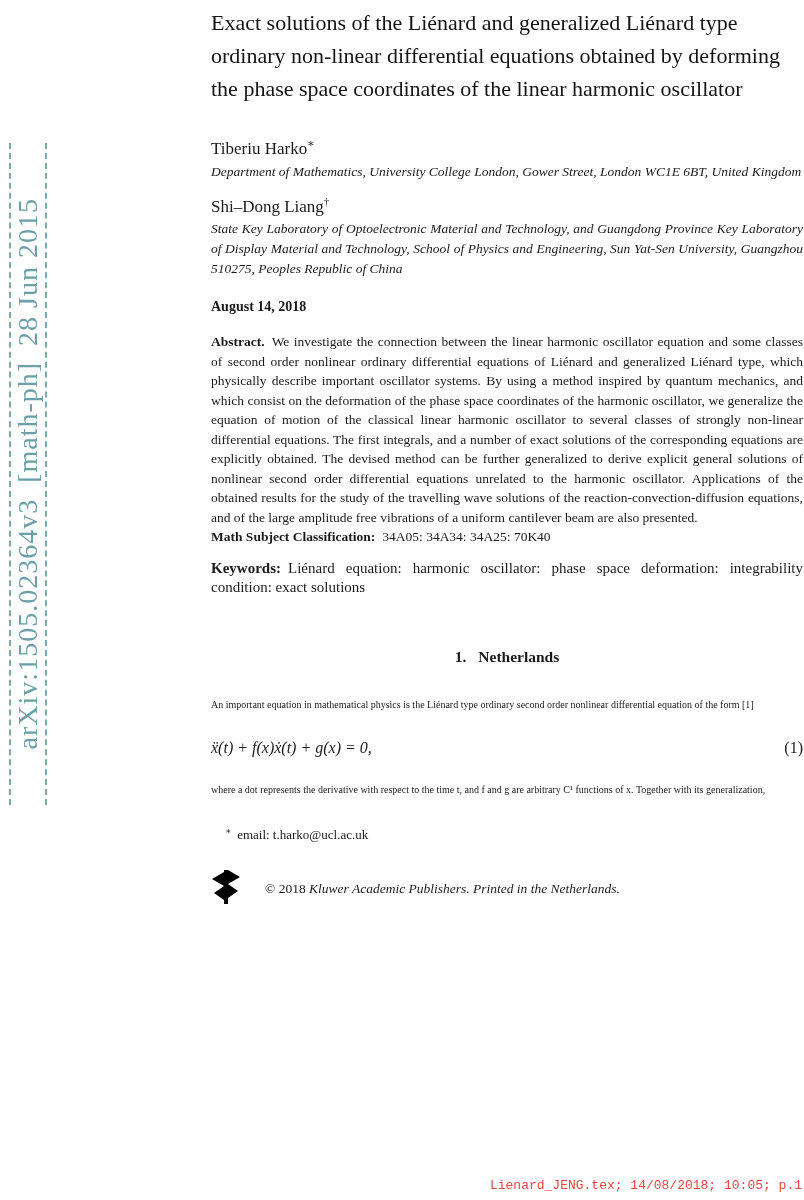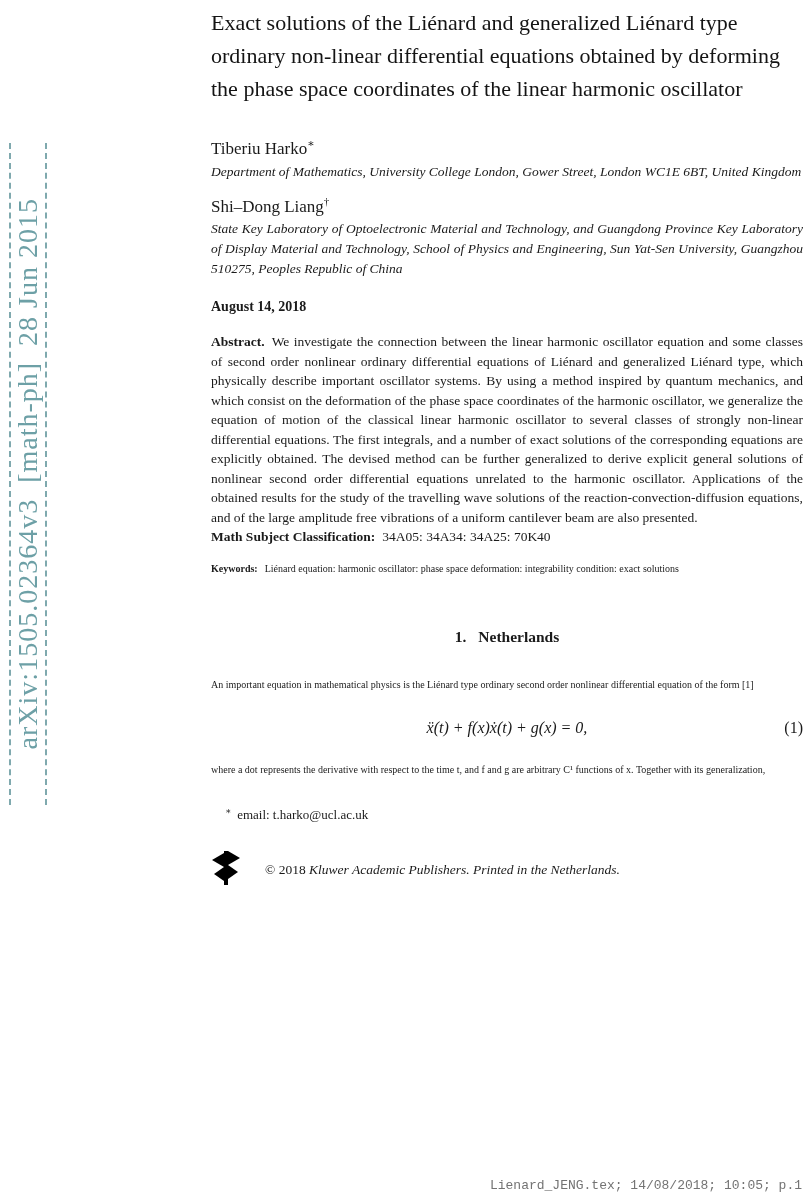--- a/index.html
+++ b/index.html
@@ -70,21 +70,21 @@
     text-align: justify;
   }
   .run-in-label { font-weight: bold; margin-right: 7px; }
   .msc {
     font-size: 13.5px;
     line-height: 19.5px;
     text-align: left;
   }
   .keywords {
     margin-top: 12px;
-    font-size: 10px;
+    font-size: 15px;
     line-height: 19.5px;
     text-align: justify;
   }
 
   .section-heading {
     margin-top: 50px;
     text-align: center;
     font-size: 15.5px;
     font-weight: bold;
   }
@@ -94,21 +94,20 @@
     margin-top: 24px;
     font-size: 10px;
     line-height: 30px;
     text-align: justify;
   }
   .body-par.tight { margin-top: 16px; }
 
   .equation {
     position: relative;
     margin-top: 16px;
-    text-align: center;
     font-size: 16px;
     line-height: 23px;
   }
   .eq-content { font-style: italic; }
   .eq-number {
     position: absolute;
     right: 0;
     top: 0;
     font-style: normal;
   }
@@ -130,21 +129,21 @@
   }
   .pub-logo { flex: 0 0 auto; }
   .pub-text .pub-italic { font-style: italic; }
 
   .footer {
     position: absolute;
     right: 2px;
     bottom: 7px;
     font-family: "Liberation Mono", "DejaVu Sans Mono", monospace;
     font-size: 13px;
-    color: #737373;
+    color: #ef4444;
   }
 </style>
 </head>
 <body>
 
 <div class="page">
 
   <div class="arxiv-banner">
     <span class="arxiv-text">arXiv:1505.02364v3  [math-ph]  28 Jun 2015</span>
   </div>

